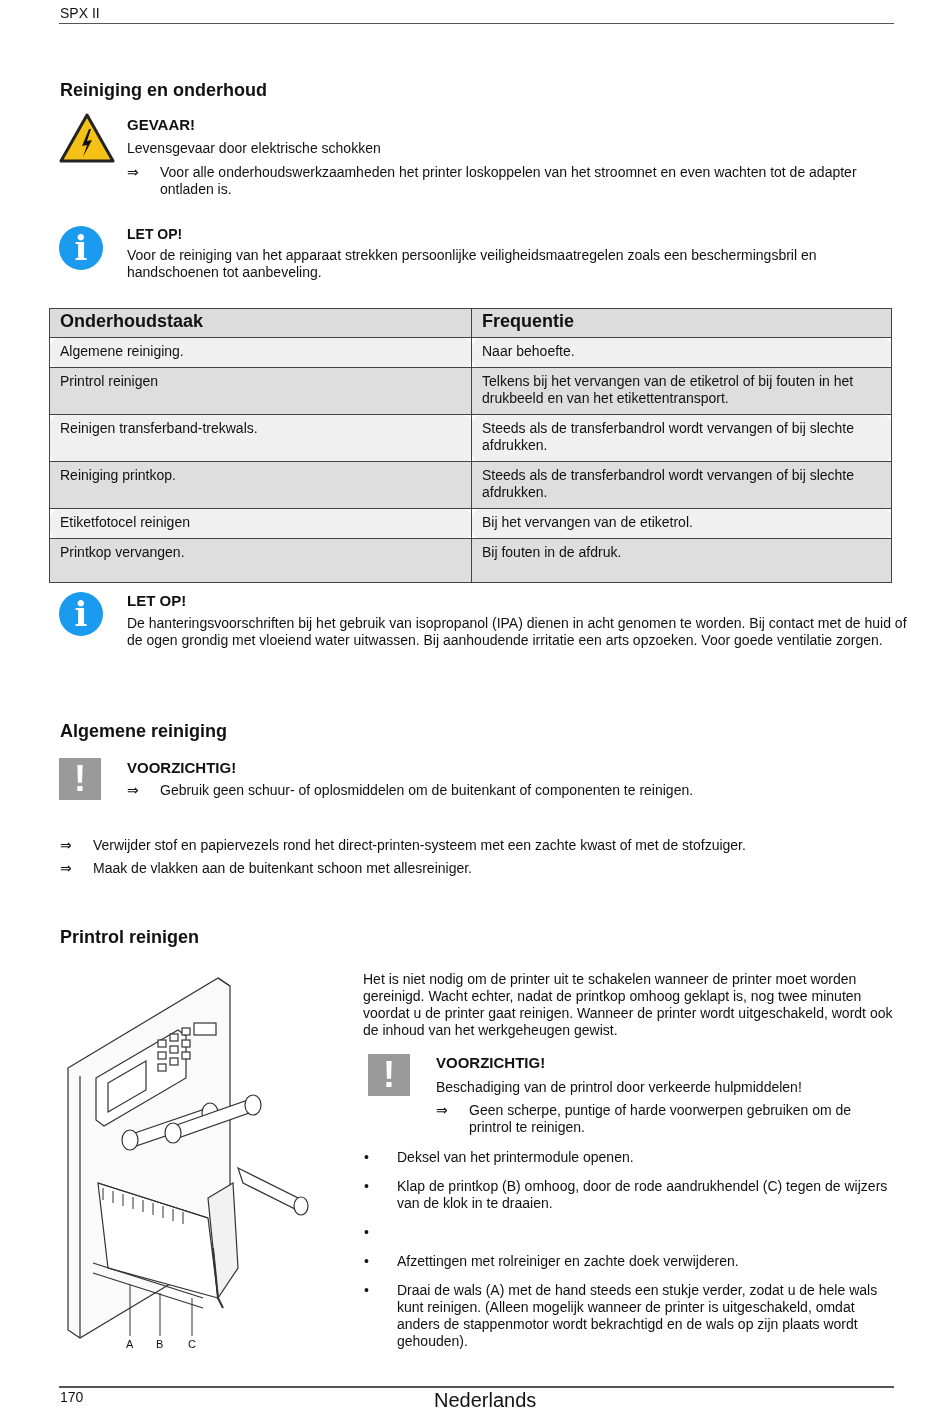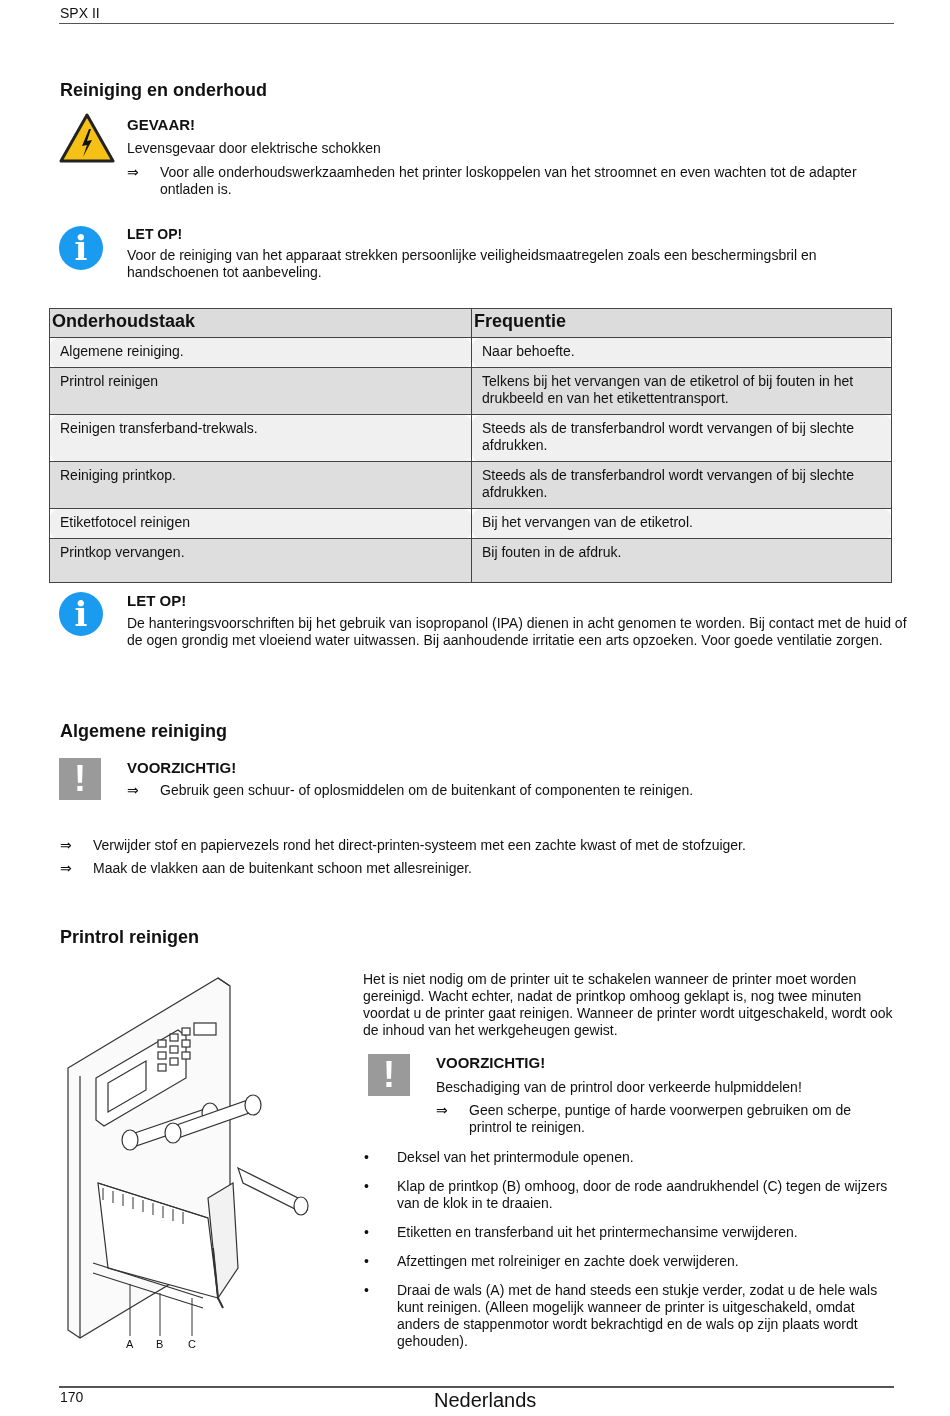--- a/index.html
+++ b/index.html
@@ -9,21 +9,21 @@
   .hdr-rule { left: 59px; top: 23px; width: 835px; height: 1px; background: #555; }
   h1.sec { margin: 0; font-size: 18px; font-weight: bold; position: absolute; left: 60px; }
   .note-title { font-size: 15px; font-weight: bold; }
   .txt { font-size: 14px; line-height: 17px; }
   .arrow-row { display: flex; }
   .arrow-row .arr { width: 33px; flex: none; font-size: 14px; }
   .icon-info { width: 44px; height: 44px; border-radius: 50%; background: #1a9bf0; color: #fff; font-family: "DejaVu Serif", serif; font-weight: bold; font-size: 34px; line-height: 44px; text-align: center; }
   .icon-caution { width: 42px; height: 42px; background: #9a9a9a; color: #fff; font-size: 36px; font-weight: bold; text-align: center; line-height: 42px; }
   table.maint { position: absolute; left: 49px; top: 308px; width: 843px; border-collapse: collapse; font-size: 14px; }
   table.maint th, table.maint td { border: 1px solid #444; vertical-align: top; text-align: left; padding: 5px 10px 4px 10px; line-height: 17px; }
-  table.maint th { font-size: 18px; font-weight: bold; background: #dcdcdc; padding: 4px 2px; height: 20px; }
+  table.maint th { font-size: 18px; font-weight: bold; background: #dcdcdc; padding: 4px 10px; height: 20px; }
   table.maint tr.odd td { background: #f0f0f0; border-radius: 9px; }
   table.maint tr.even td { background: #dedede; }
   table.maint td.c1 { width: 401px; }
   .bullet-row { display: flex; margin-bottom: 12px; }
   .bullet-row .dot { width: 33px; flex: none; font-size: 14px; }
   .footer-rule { left: 59px; top: 1386px; width: 835px; height: 2px; background: #555; }
   .footer-page { left: 60px; top: 1389px; font-size: 14px; }
   .footer-lang { left: 434px; top: 1389px; font-size: 20px; }
 </style>
 </head>
@@ -191,21 +191,20 @@
   <div class="bullet-row txt">
     <span class="dot">•</span>
     <span>Deksel van het printermodule openen.</span>
   </div>
   <div class="bullet-row txt">
     <span class="dot">•</span>
     <span>Klap de printkop (B) omhoog, door de rode aandrukhendel (C) tegen de wijzers van de klok in te draaien.</span>
   </div>
   <div class="bullet-row txt">
     <span class="dot">•</span>
-    <span>Etiketten en transferband uit het printermechansime verwijderen.</span>
   </div>
   <div class="bullet-row txt">
     <span class="dot">•</span>
     <span>Afzettingen met rolreiniger en zachte doek verwijderen.</span>
   </div>
   <div class="bullet-row txt">
     <span class="dot">•</span>
     <span>Draai de wals (A) met de hand steeds een stukje verder, zodat u de hele wals kunt reinigen. (Alleen mogelijk wanneer de printer is uitgeschakeld, omdat anders de stappenmotor wordt bekrachtigd en de wals op zijn plaats wordt gehouden).</span>
   </div>
 </div>

